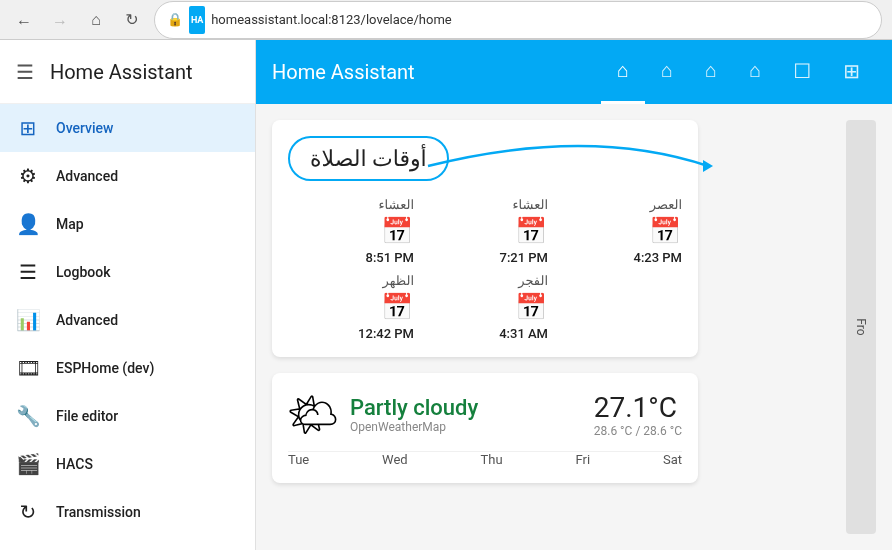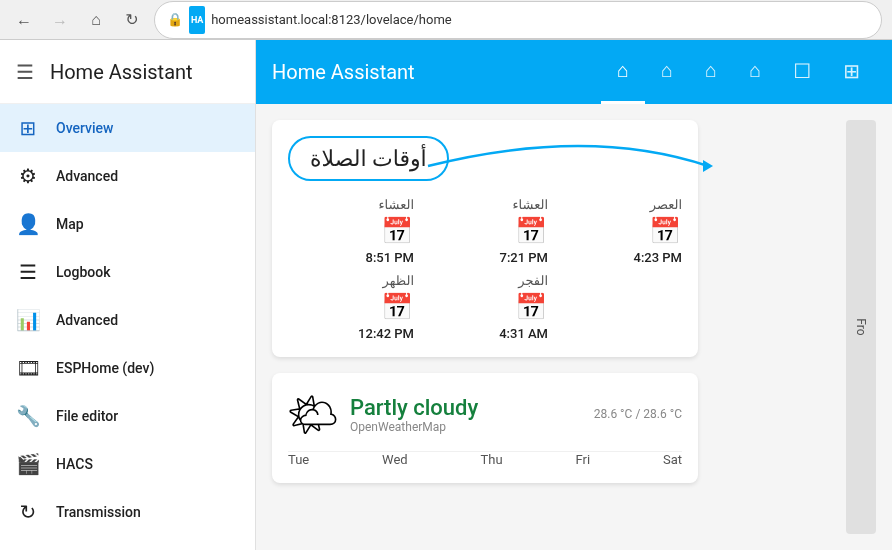--- a/index.html
+++ b/index.html
@@ -375,20 +375,21 @@
         <div class="prayer-card">
           <div class="weather-row">
             <div class="weather-icon-container">
               <span class="weather-cloud">🌤</span>
             </div>
             <div class="weather-desc">
               <div class="weather-main">Partly cloudy</div>
               <div class="weather-source">OpenWeatherMap</div>
             </div>
             <div>
+              <div class="weather-temp">27.1°C</div>
               <div class="weather-temp-range">
                 <span>28.6 °C</span>
                 / 
                 <span>28.6 °C</span>
               </div>
             </div>
           </div>
           <div class="weather-days">
 
           <div class="weather-day">Tue</div>

